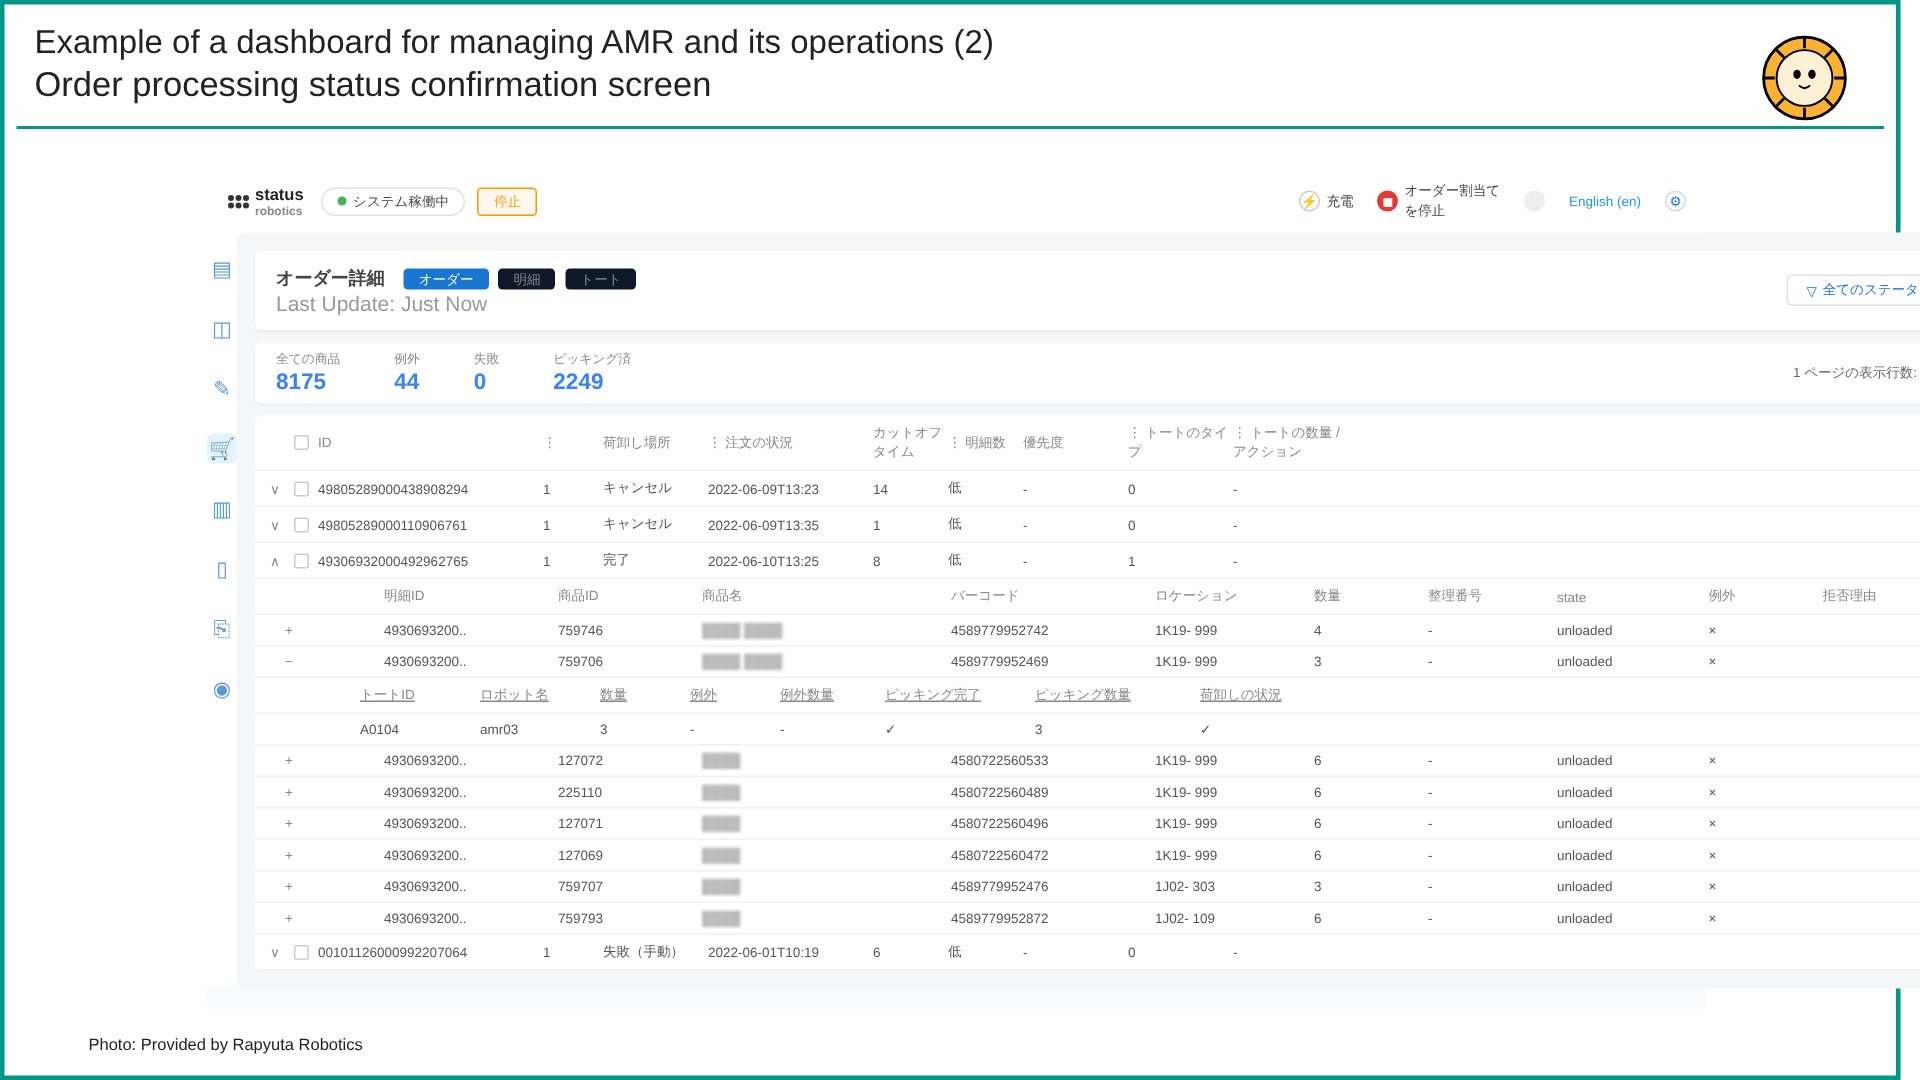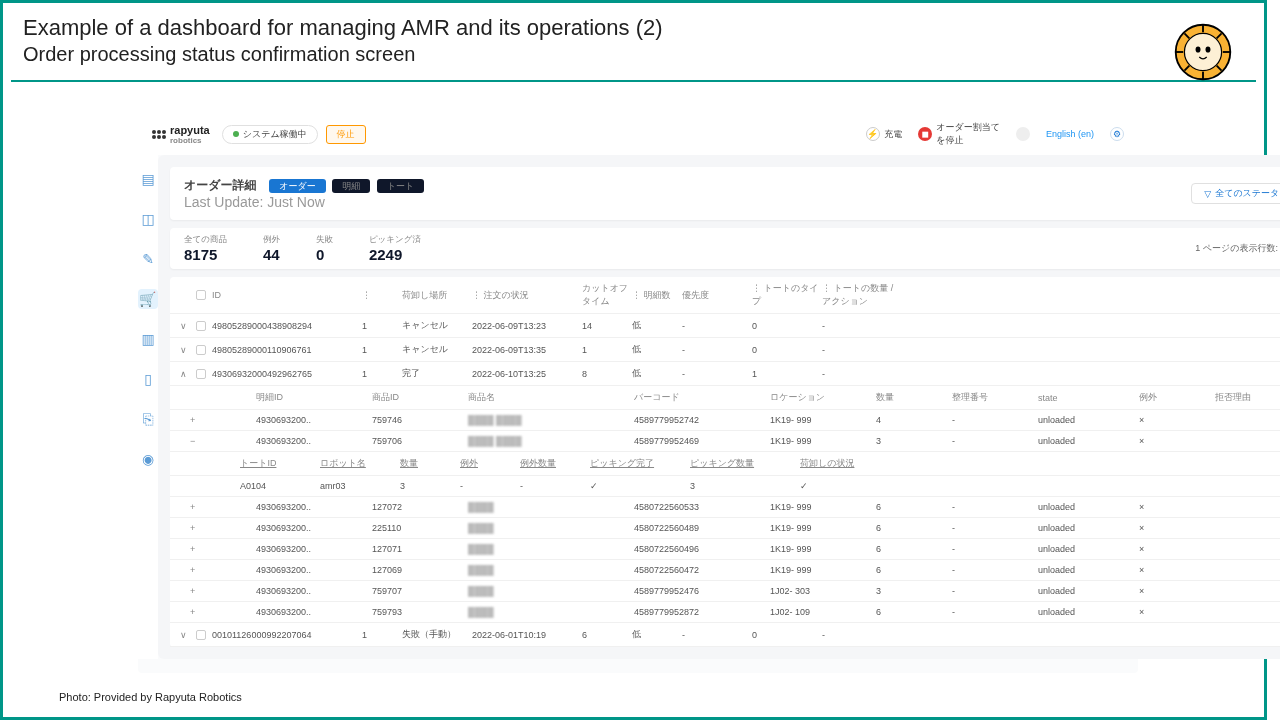--- a/index.html
+++ b/index.html
@@ -1,20 +1,20 @@
 <!DOCTYPE html>
 <html><head>
 <meta charset="utf-8">
 <style>
 * { box-sizing: border-box; margin: 0; padding: 0; }
 body { font-family: -apple-system, "Segoe UI", sans-serif; background: #fff; width: 1280px; height: 720px; overflow: hidden; position: relative; }
 .slide { border: 3px solid #009688; width: 1267px; height: 720px; position: relative; }
 .slide-header { padding: 12px 20px 8px; }
 .slide-title { font-size: 22px; font-weight: 500; color: #222; }
-.slide-subtitle { font-size: 20px; font-weight: 400; color: #222; margin-top: 2px; }
+.slide-subtitle { font-size: 23px; font-weight: 400; color: #222; margin-top: 2px; }
 .hr { border-bottom: 2px solid #009688; margin: 6px 8px 0; }
 .logo-lion { position: absolute; top: 18px; right: 30px; width: 62px; height: 62px; }
 .screenshot { position: absolute; top: 110px; left: 135px; width: 1000px; height: 560px; background: #fafbfc; border-radius: 4px; font-size: 9.5px; color: #444; }
 .photo-credit { position: absolute; left: 56px; bottom: 14px; font-size: 11px; color: #222; }
 
 .topbar { display: flex; align-items: center; padding: 8px 14px; background: #fff; }
 .brand { display: flex; align-items: center; gap: 4px; font-weight: 600; font-size: 11px; color: #222; }
 .brand .dots { display: grid; grid-template-columns: repeat(3,4px); gap: 1px; }
 .brand .dots span { width: 4px; height: 4px; border-radius: 50%; background: #333; }
 .status-pill { margin-left: 12px; border: 1px solid #e0e0e0; border-radius: 12px; padding: 2px 10px; font-size: 9px; display: flex; align-items: center; gap: 4px; }
@@ -37,21 +37,21 @@
 .pill { font-size: 9px; padding: 2px 10px; border-radius: 3px; margin-right: 4px; }
 .pill.blue { background: #1976d2; color: #fff; }
 .pill.grey { background: #0f172a; color: #888; }
 .updated { font-size: 14px; color: #999; margin-top: 0; }
 .panel-right { margin-left: auto; display: flex; align-items: center; gap: 6px; }
 .filter-btn { border: 1px solid #e0e0e0; border-radius: 4px; padding: 3px 12px; font-size: 9px; color: #1976d2; display: flex; align-items: center; gap: 4px; }
 .sq-icon { width: 18px; height: 18px; border: 1px solid #e0e0e0; border-radius: 4px; display: flex; align-items: center; justify-content: center; color: #1976d2; font-size: 10px; }
 
 .stats { display: flex; gap: 36px; align-items: center; padding: 6px 14px; }
 .stat-label { font-size: 8.5px; color: #888; }
-.stat-val { font-size: 15px; font-weight: 700; color: #0f172a; }
+.stat-val { font-size: 15px; font-weight: 700; color: #3b82f6; }
 .stats-right { margin-left: auto; font-size: 9px; color: #666; display: flex; align-items: center; gap: 6px; }
 .pager-box { border: 1px solid #ddd; padding: 1px 6px; border-radius: 3px; }
 
 .table { background: #fff; border-radius: 4px; }
 .thead, .trow, .subhead, .subrow, .subsubhead, .subsubrow {
   display: grid; align-items: center; padding: 5px 10px; border-bottom: 1px solid #f0f0f0; font-size: 9px; color: #555;
 }
 .thead, .trow { grid-template-columns: 16px 16px 150px 40px 70px 110px 50px 50px 70px 70px 80px; }
 .thead { color: #888; font-weight: 400; }
 .subhead, .subrow { grid-template-columns: 30px 80px 60px 130px 100px 70px 40px 50px 65px 40px 50px 40px; padding-left: 20px; gap: 36px; }
@@ -95,21 +95,21 @@
       <div class="brand">
         <div class="dots">
             <span></span>
             <span></span>
             <span></span>
             <span></span>
             <span></span>
             <span></span>
           </div>
         <div>
-            <div>rapyuta</div>
+            <div>status</div>
             <div style="font-size:8px;color:#888">robotics</div>
           </div>
       </div>
       <div class="status-pill">システム稼働中</div>
       <div class="stop-btn">停止</div>
       <div class="topbar-right">
         <div class="top-action">
           <span class="circle-icon" style="border:1px solid #ccc;color:#1976d2">⚡</span>
           <span>充電</span>
         </div>

